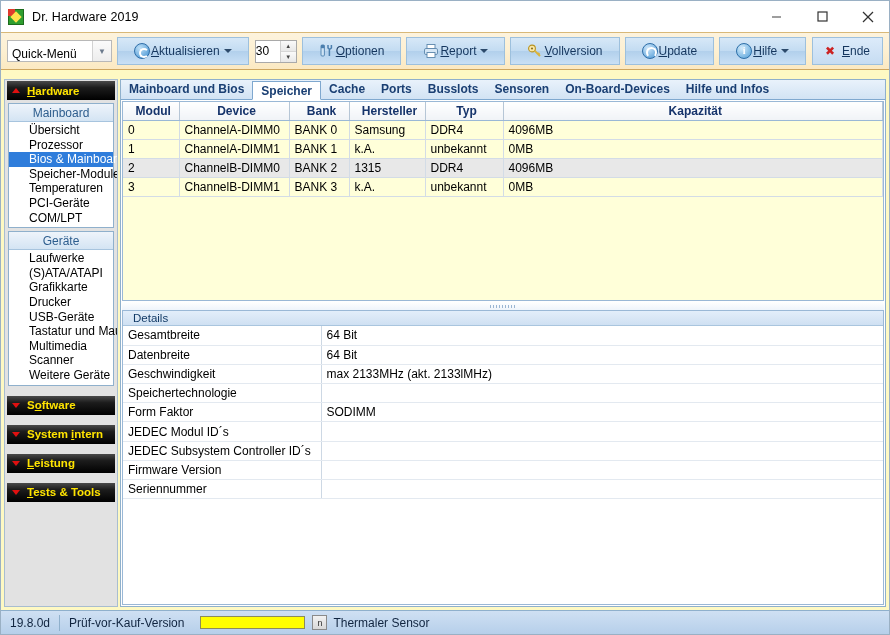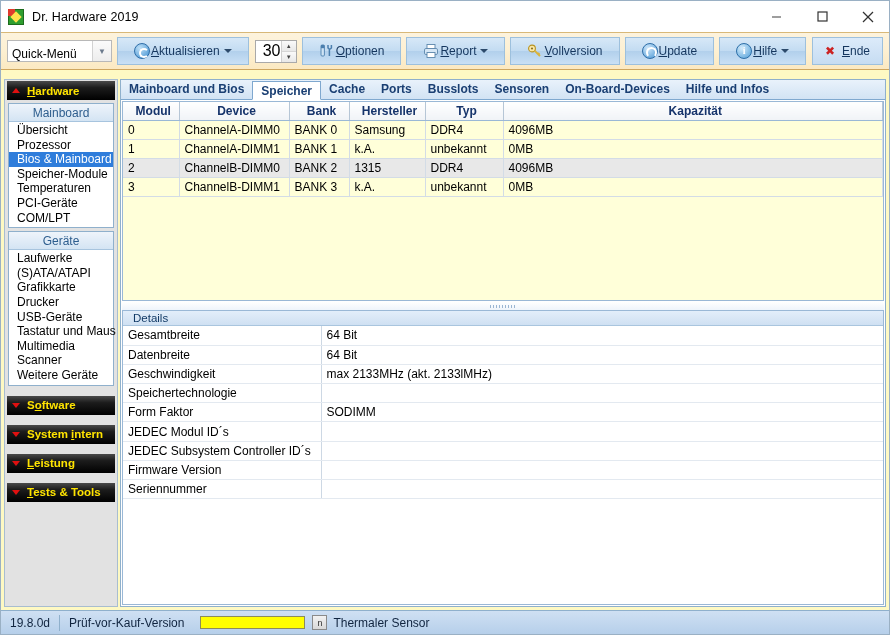--- a/index.html
+++ b/index.html
@@ -86,21 +86,21 @@
   }
   .tb-lbl u{text-decoration:underline;}
   .tb-caret{
     width:0;height:0;border-left:4px solid transparent;border-right:4px solid transparent;
     border-top:4px solid #2c4a6b;margin-left:3px;
   }
   .tb-spin{
     margin-left:6px;width:42px;height:23px;background:#fff;border:1px solid #a9a9a9;
     display:flex;align-items:center;box-sizing:border-box;
   }
-  .tb-spin .sp-val{flex:1;padding-left:7px;font-size:16px;color:#000;}
+  .tb-spin .sp-val{flex:1;padding-left:0;font-size:12px;color:#000;}
   .tb-spin .sp-arrows{
     width:15px;height:21px;display:flex;flex-direction:column;
     border-left:1px solid #cfcfcf;
   }
   .sp-up,.sp-dn{
     flex:1;background:linear-gradient(to bottom,#fafafa,#e8e8e8);
     display:flex;align-items:center;justify-content:center;color:#444;font-size:6px;
   }
   .sp-up{border-bottom:1px solid #d6d6d6;}
   .tb-spacer{flex:1;}
@@ -160,21 +160,21 @@
   .sub-title{
     height:18px;
     background:linear-gradient(to bottom,#eef4fb,#d4e4f3);
     border-bottom:1px solid #a7c4de;
     display:flex;align-items:center;justify-content:center;
     color:#2d5d8e;font-size:12px;
     box-sizing:border-box;
   }
   .sub-list{padding:1px 0 2px 0;background:#fff;}
   .sub-item{
-    height:14.6px;line-height:14.6px;padding-left:8px;
+    height:14.6px;line-height:14.6px;padding-left:20px;
     font-size:12px;color:#000;white-space:nowrap;
     box-sizing:border-box;
   }
   .sub-item.sel{background:#2f7ddb;color:#ffffff;}
 
   
   .content{
     position:absolute;left:119px;top:9px;width:766px;height:528px;
     background:#ffffff;
     border:1px solid #8fb0cc;

